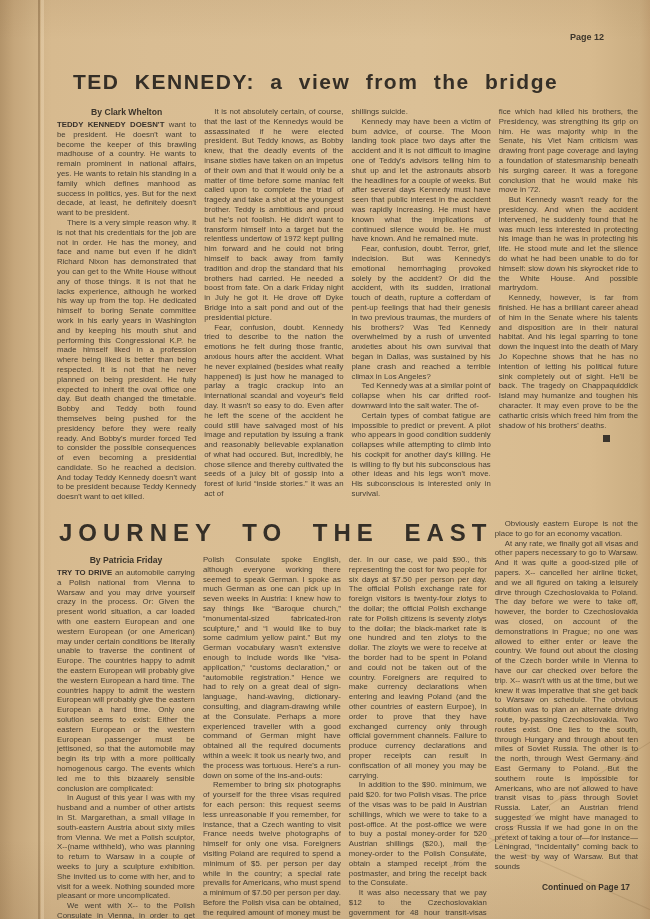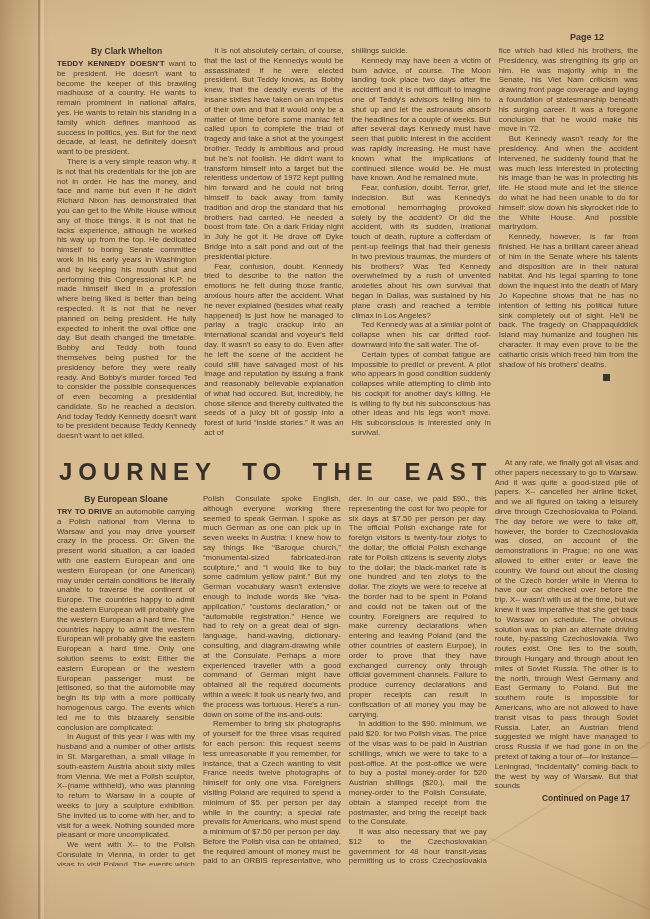--- a/index.html
+++ b/index.html
@@ -37,34 +37,35 @@
   .journey-right{flex:1 1 0;min-width:0;height:404px;overflow:hidden;}
 
   .byline{font-size:8.6px;font-weight:bold;text-align:center;line-height:11px;
     margin:0 0 2px 0;color:#3b342a;}
   .para{margin:0;font-size:7.8px;line-height:9.8px;text-align:justify;color:#443d32;}
   .para.indent{text-indent:10px;}
   .para strong{color:#38312a;}
   .end-mark{display:block;width:7px;height:7px;background:#3a342c;margin:5px 28px 0 auto;
     font-size:0;overflow:hidden;}
   .continued{font-size:8.4px;font-weight:bold;text-align:right;padding-right:8px;
-    margin-top:2px;color:#3b342a;}
+    margin-top:10px;color:#3b342a;}
 </style>
 </head>
 <body>
 
 <div class="fold-line"></div>
 <div class="fold-hilite"></div>
 <div class="crease"></div>
 <div class="crease2"></div>
 
 <div class="page">
   <div class="page-number">Page 12</div>
 
   <section>
+    <h1 class="headline1">TED KENNEDY:  a view from the bridge</h1>
     <div class="cols kennedy-body">
       <div class="col">
         <div class="byline">By Clark Whelton</div>
         <div>
             <p class="para"><strong>TEDDY KENNEDY DOESN'T </strong>want to be president. He doesn't want to become the keeper of this brawling madhouse of a country. He wants to remain prominent in national affairs, yes. He wants to retain his standing in a family which defines manhood as success in politics, yes. But for the next decade, at least, he definitely doesn't want to be president.</p>
             <p class="para indent">There is a very simple reason why. It is not that his credentials for the job are not in order. He has the money, and face and name but even if he didn't Richard Nixon has demonstrated that you can get to the White House without any of those things. It is not that he lacks experience, although he worked his way up from the top. He dedicated himself to boring Senate committee work in his early years in Washington and by keeping his mouth shut and performing this Congressional K.P. he made himself liked in a profession where being liked is better than being respected. It is not that he never planned on being president. He fully expected to inherit the oval office one day. But death changed the timetable. Bobby and Teddy both found themselves being pushed for the presidency before they were really ready. And Bobby's murder forced Ted to consider the possible consequences of even becoming a presidential candidate. So he reached a decision. And today Teddy Kennedy doesn't want to be president because Teddy Kennedy doesn't want to get killed.</p>
           </div>
       </div>
       <div class="col">
         <div>
@@ -90,21 +91,21 @@
         <span class="end-mark">■</span>
       </div>
     </div>
   </section>
 
   <section class="journey">
     <div class="journey-left">
       <h1 class="headline2">JOURNEY TO THE EAST</h1>
       <div class="cols">
         <div class="col">
-          <div class="byline">By European Sloane</div>
+          <div class="byline">By Patricia Friday</div>
           <div>
               <p class="para"><strong>TRY TO DRIVE </strong>an automobile carrying a Polish national from Vienna to Warsaw and you may drive yourself crazy in the process. Or: Given the present world situation, a car loaded with one eastern European and one western European (or one American) may under certain conditions be literally unable to traverse the continent of Europe. The countries happy to admit the eastern European will probably give the western European a hard time. The countries happy to admit the western European will probably give the eastern European a hard time. Only one solution seems to exist: Either the eastern European or the western European passenger must be jettisoned, so that the automobile may begin its trip with a more politically homogenous cargo. The events which led me to this bizaarely sensible conclusion are complicated:</p>
               <p class="para indent">In August of this year I was with my husband and a number of other artists in St. Margarethan, a small village in south-eastern Austria about sixty miles from Vienna. We met a Polish sculptor, X--(name withheld), who was planning to return to Warsaw in a couple of weeks to jury a sculpture exhibition. She invited us to come with her, and to visit for a week. Nothing sounded more pleasant or more uncomplicated.</p>
               <p class="para indent">We went with X-- to the Polish Consulate in Vienna, in order to get visas to visit Poland. The events which followed were rendered doubly surreal because of language barriers. No one at the</p>
             </div>
         </div>
         <div class="col">
           <div>
               <p class="para">Polish Consulate spoke English, although everyone working there seemed to speak German. I spoke as much German as one can pick up in seven weeks in Austria: I knew how to say things like “Baroque church,” “monumental-sized fabricated-iron sculpture,” and “I would like to buy some cadmium yellow paint.” But my German vocabulary wasn't extensive enough to include words like “visa-application,” “customs declaration,” or “automobile registration.” Hence we had to rely on a great deal of sign-language, hand-waving, dictionary-consulting, and diagram-drawing while at the Consulate. Perhaps a more experienced traveller with a good command of German might have obtained all the required documents within a week: it took us nearly two, and the process was tortuous. Here's a run-down on some of the ins-and-outs:</p>
               <p class="para indent">Remember to bring six photographs of yourself for the three visas required for each person: this request seems less unreasonable if you remember, for instance, that a Czech wanting to visit France needs twelve photographs of himself for only one visa. Foreigners visiting Poland are required to spend a minimum of $5. per person per day while in the country; a special rate prevails for Americans, who must spend a minimum of $7.50 per person per day. Before the Polish visa can be obtained, the required amount of money must be paid to an ORBIS representative, who delivers a pink voucher which is to be exchanged for zlotys at the Polish bor-</p>
@@ -114,18 +115,19 @@
           <div>
               <p class="para">der. In our case, we paid $90., this representing the cost for two people for six days at $7.50 per person per day. The official Polish exchange rate for foreign visitors is twenty-four zlotys to the dollar; the official Polish exchange rate for Polish citizens is seventy zlotys to the dollar; the black-market rate is one hundred and ten zlotys to the dollar. The zloyts we were to receive at the border had to be spent in Poland and could not be taken out of the country. Foreigners are required to make currency declarations when entering and leaving Poland (and the other countries of eastern Eurpoe), in order to prove that they have exchanged currency only through official government channels. Failure to produce currency declarations and proper receipts can result in confiscation of all money you may be carrying.</p>
               <p class="para indent">In addition to the $90. minimum, we paid $20. for two Polish visas. The price of the visas was to be paid in Austrian schillings, which we were to take to a post-office. At the post-office we were to buy a postal money-order for 520 Austrian shillings ($20.), mail the money-order to the Polish Consulate, obtain a stamped receipt from the postmaster, and bring the receipt back to the Consulate.</p>
               <p class="para indent">It was also necessary that we pay $12 to the Czechoslovakian government for 48 hour transit-visas permitting us to cross Czechoslovakia in order to reach Poland. We were required to change money each day we remained in Czech-</p>
             </div>
         </div>
       </div>
     </div>
     <div class="journey-right">
       <div>
+          <p class="para indent">Obviously eastern Europe is not the place to go for an economy vacation.</p>
           <p class="para indent">At any rate, we finally got all visas and other papers necessary to go to Warsaw. And it was quite a good-sized pile of papers. X-- cancelled her airline ticket, and we all figured on taking a leisurely dirve through Czechoslovakia to Poland. The day before we were to take off, however, the border to Czechoslovakia was closed, on account of the demonstrations in Prague; no one was allowed to either enter or leave the country. We found out about the closing of the Czech border while in Vienna to have our car checked over before the trip. X-- wasn't with us at the time, but we knew it was imperative that she get back to Warsaw on schedule. The obvious solution was to plan an alternate driving route, by-passing Czechoslovakia. Two routes exist. One lies to the south, through Hungary and through about ten miles of Soviet Russia. The other is to the north, through West Germany and East Germany to Poland. But the southern route is impossible for Americans, who are not allowed to have transit visas to pass through Soviet Russia. Later, an Austrian friend suggested we might have managed to cross Russia if we had gone in on the pretext of taking a tour of—for instance—Leningrad, “incidentally” coming back to the west by way of Warsaw. But that sounds</p>
         </div>
       <div class="continued">Continued on Page 17</div>
     </div>
   </section>
 </div>
 
 </body></html>

